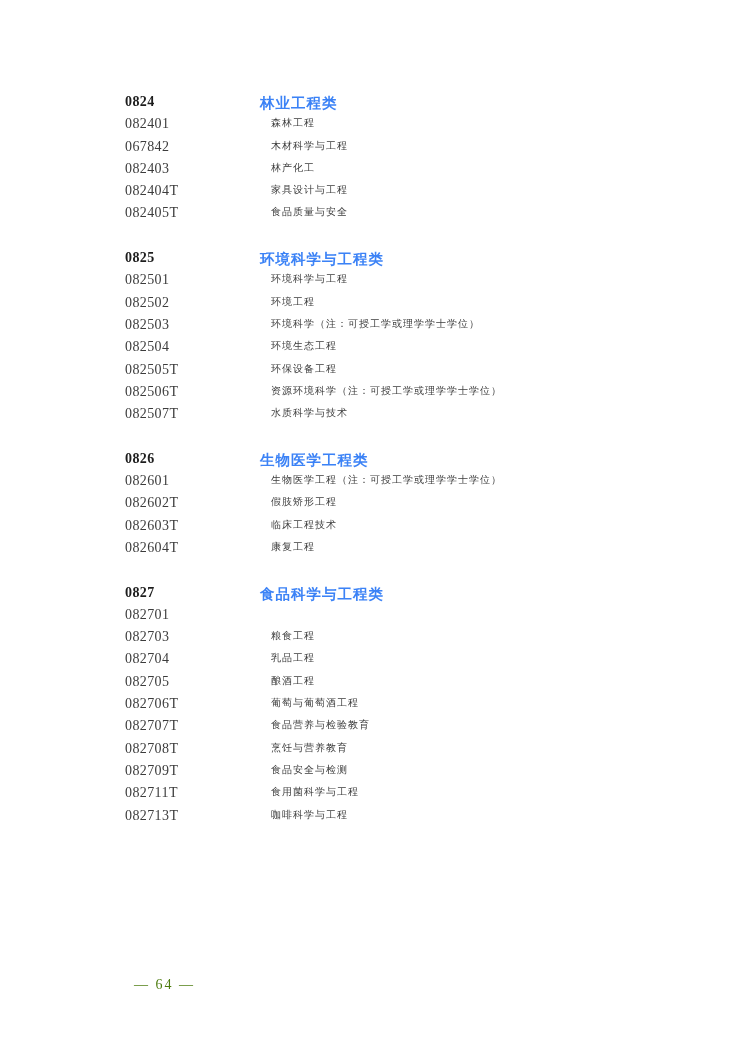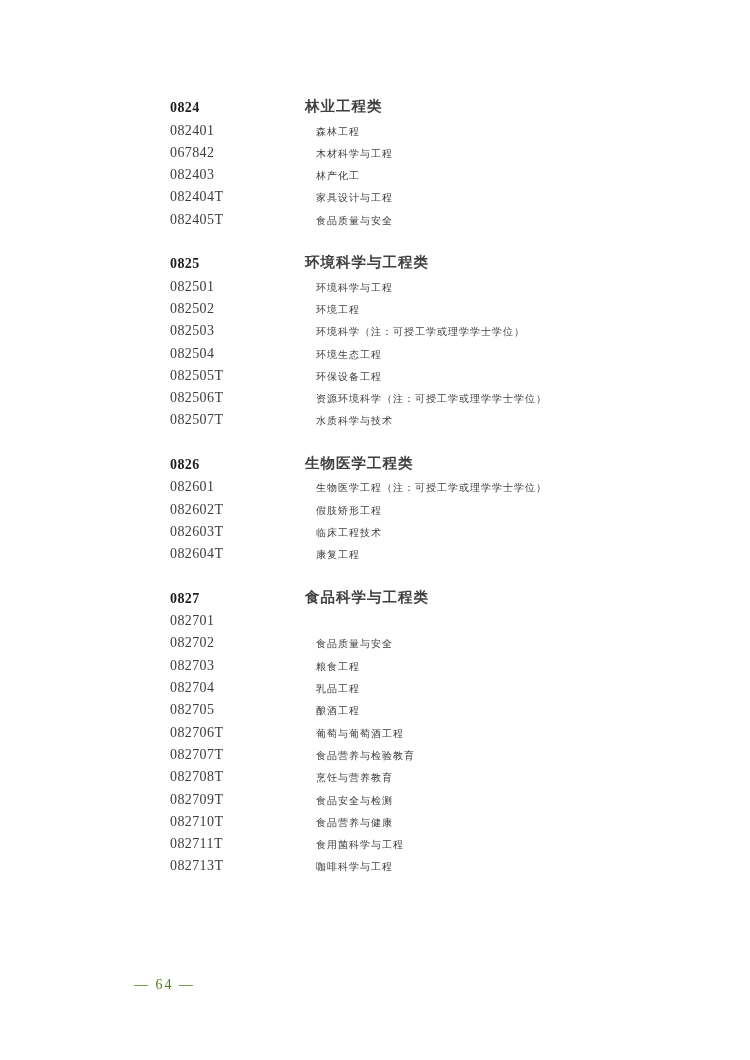--- a/index.html
+++ b/index.html
@@ -12,44 +12,43 @@
   }
   .content {
     position: absolute;
     left: 125px;
     top: 94px;
     width: 590px;
   }
   .category-section { margin-bottom: 22.3px; }
   .row {
     display: flex;
-    align-items: flex-end;
+    align-items: flex-start;
     height: 22.3px;
     white-space: nowrap;
-    margin-left: 45px;
   }
   .code {
     width: 135px;
     flex: 0 0 135px;
     font-size: 14px;
     color: #3c3c3c;
     letter-spacing: 0.4px;
   }
   .name {
     font-size: 10px;
     color: #3c3c3c;
     letter-spacing: 1px;
   }
   .head .code {
     font-weight: bold;
     color: #1d1d1d;
   }
   .head .name {
     font-weight: bold;
-    color: #404040;
+    color: #3b82f6;
     font-size: 14.5px;
   }
   .item .name { padding-left: 11px; }
   .page-footer {
     position: absolute;
     left: 134px;
     top: 977px;
     font-size: 14px;
     color: #4d7c0f;
     letter-spacing: 2px;
@@ -144,24 +143,20 @@
       </section>
       <section class="category-section">
         <div class="row head">
           <span class="code">0827</span>
           <span class="name">食品科学与工程类</span>
         </div>
         <div class="row item">
           <span class="code">082701</span>
         </div>
         <div class="row item">
-          <span class="code">082702</span>
-          <span class="name">食品质量与安全</span>
-        </div>
-        <div class="row item">
           <span class="code">082703</span>
           <span class="name">粮食工程</span>
         </div>
         <div class="row item">
           <span class="code">082704</span>
           <span class="name">乳品工程</span>
         </div>
         <div class="row item">
           <span class="code">082705</span>
           <span class="name">酿酒工程</span>
@@ -176,24 +171,20 @@
         </div>
         <div class="row item">
           <span class="code">082708T</span>
           <span class="name">烹饪与营养教育</span>
         </div>
         <div class="row item">
           <span class="code">082709T</span>
           <span class="name">食品安全与检测</span>
         </div>
         <div class="row item">
-          <span class="code">082710T</span>
-          <span class="name">食品营养与健康</span>
-        </div>
-        <div class="row item">
           <span class="code">082711T</span>
           <span class="name">食用菌科学与工程</span>
         </div>
         <div class="row item">
           <span class="code">082713T</span>
           <span class="name">咖啡科学与工程</span>
         </div>
       </section>
     </div>
   <div class="page-footer">— 64 —</div>

